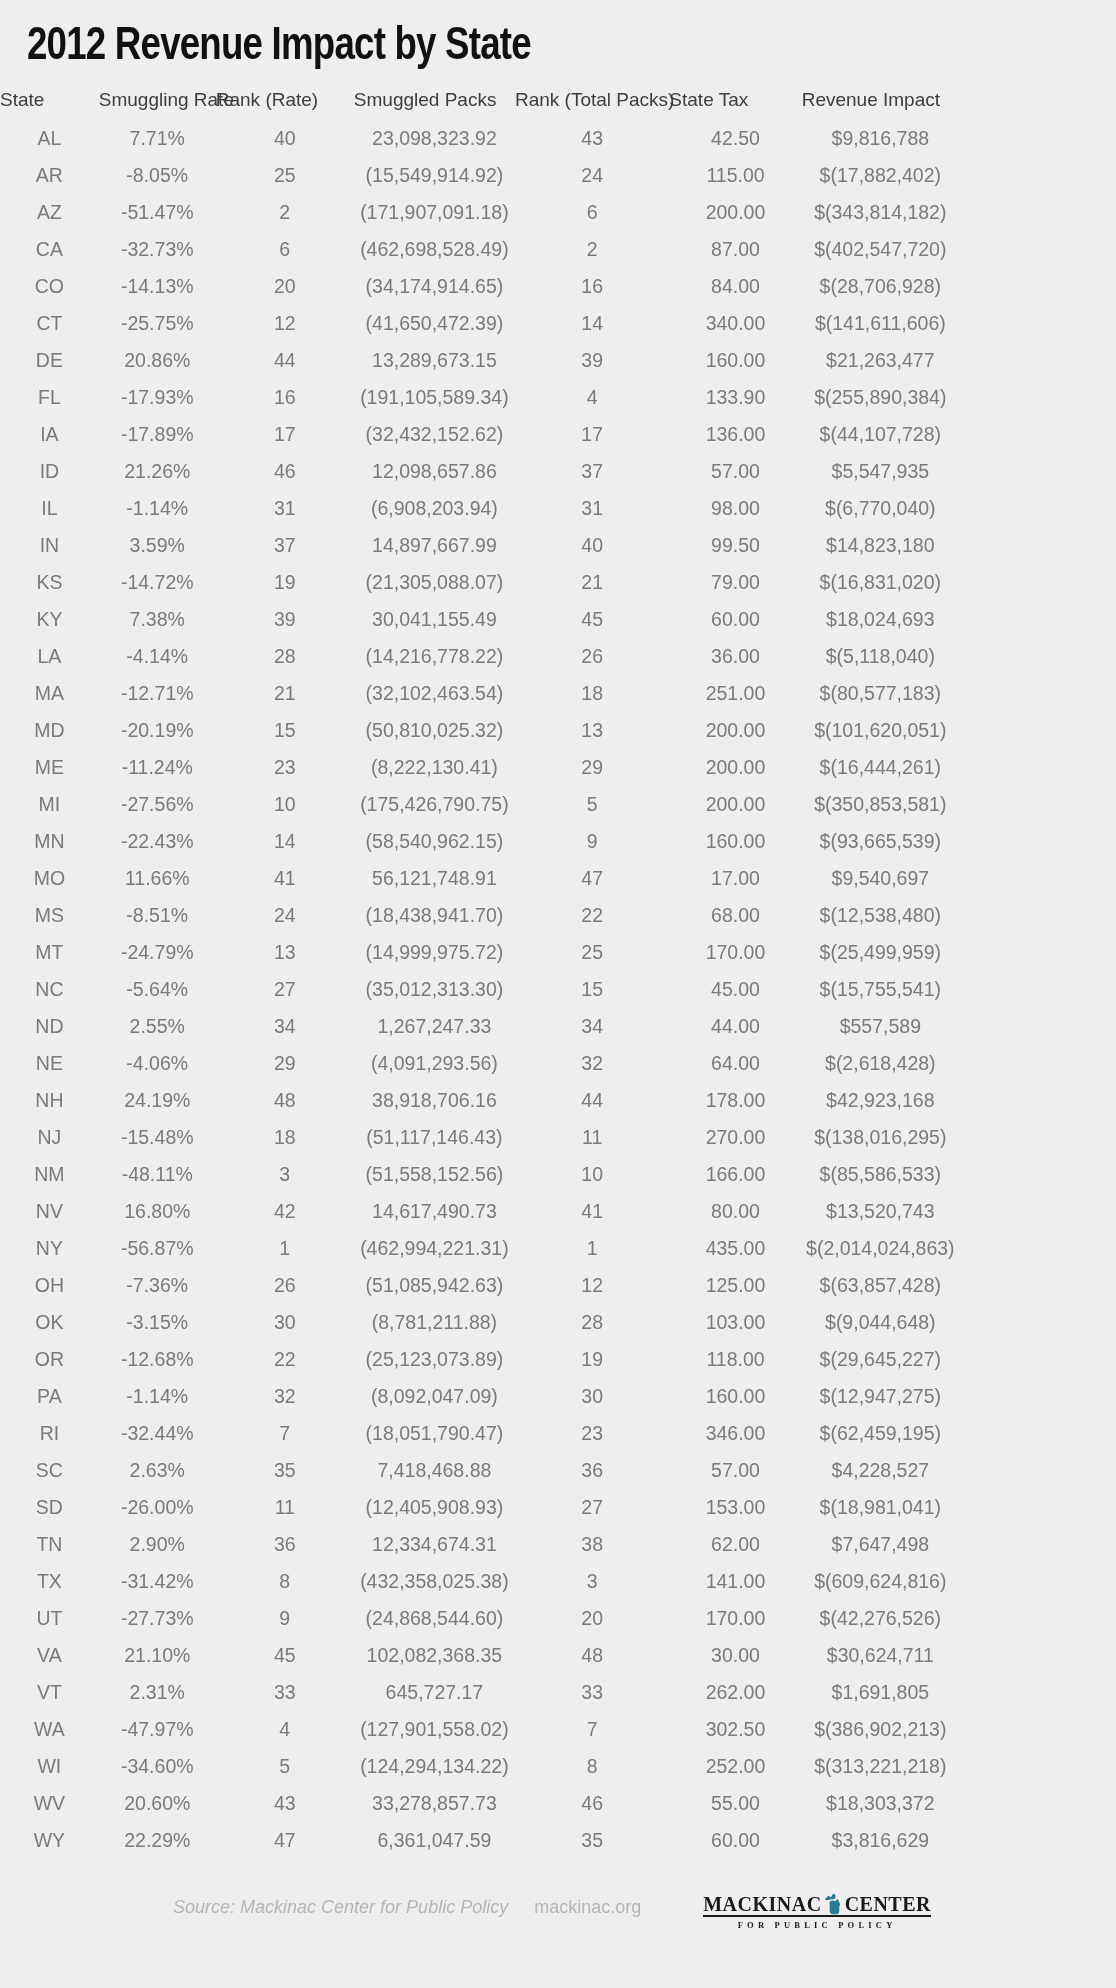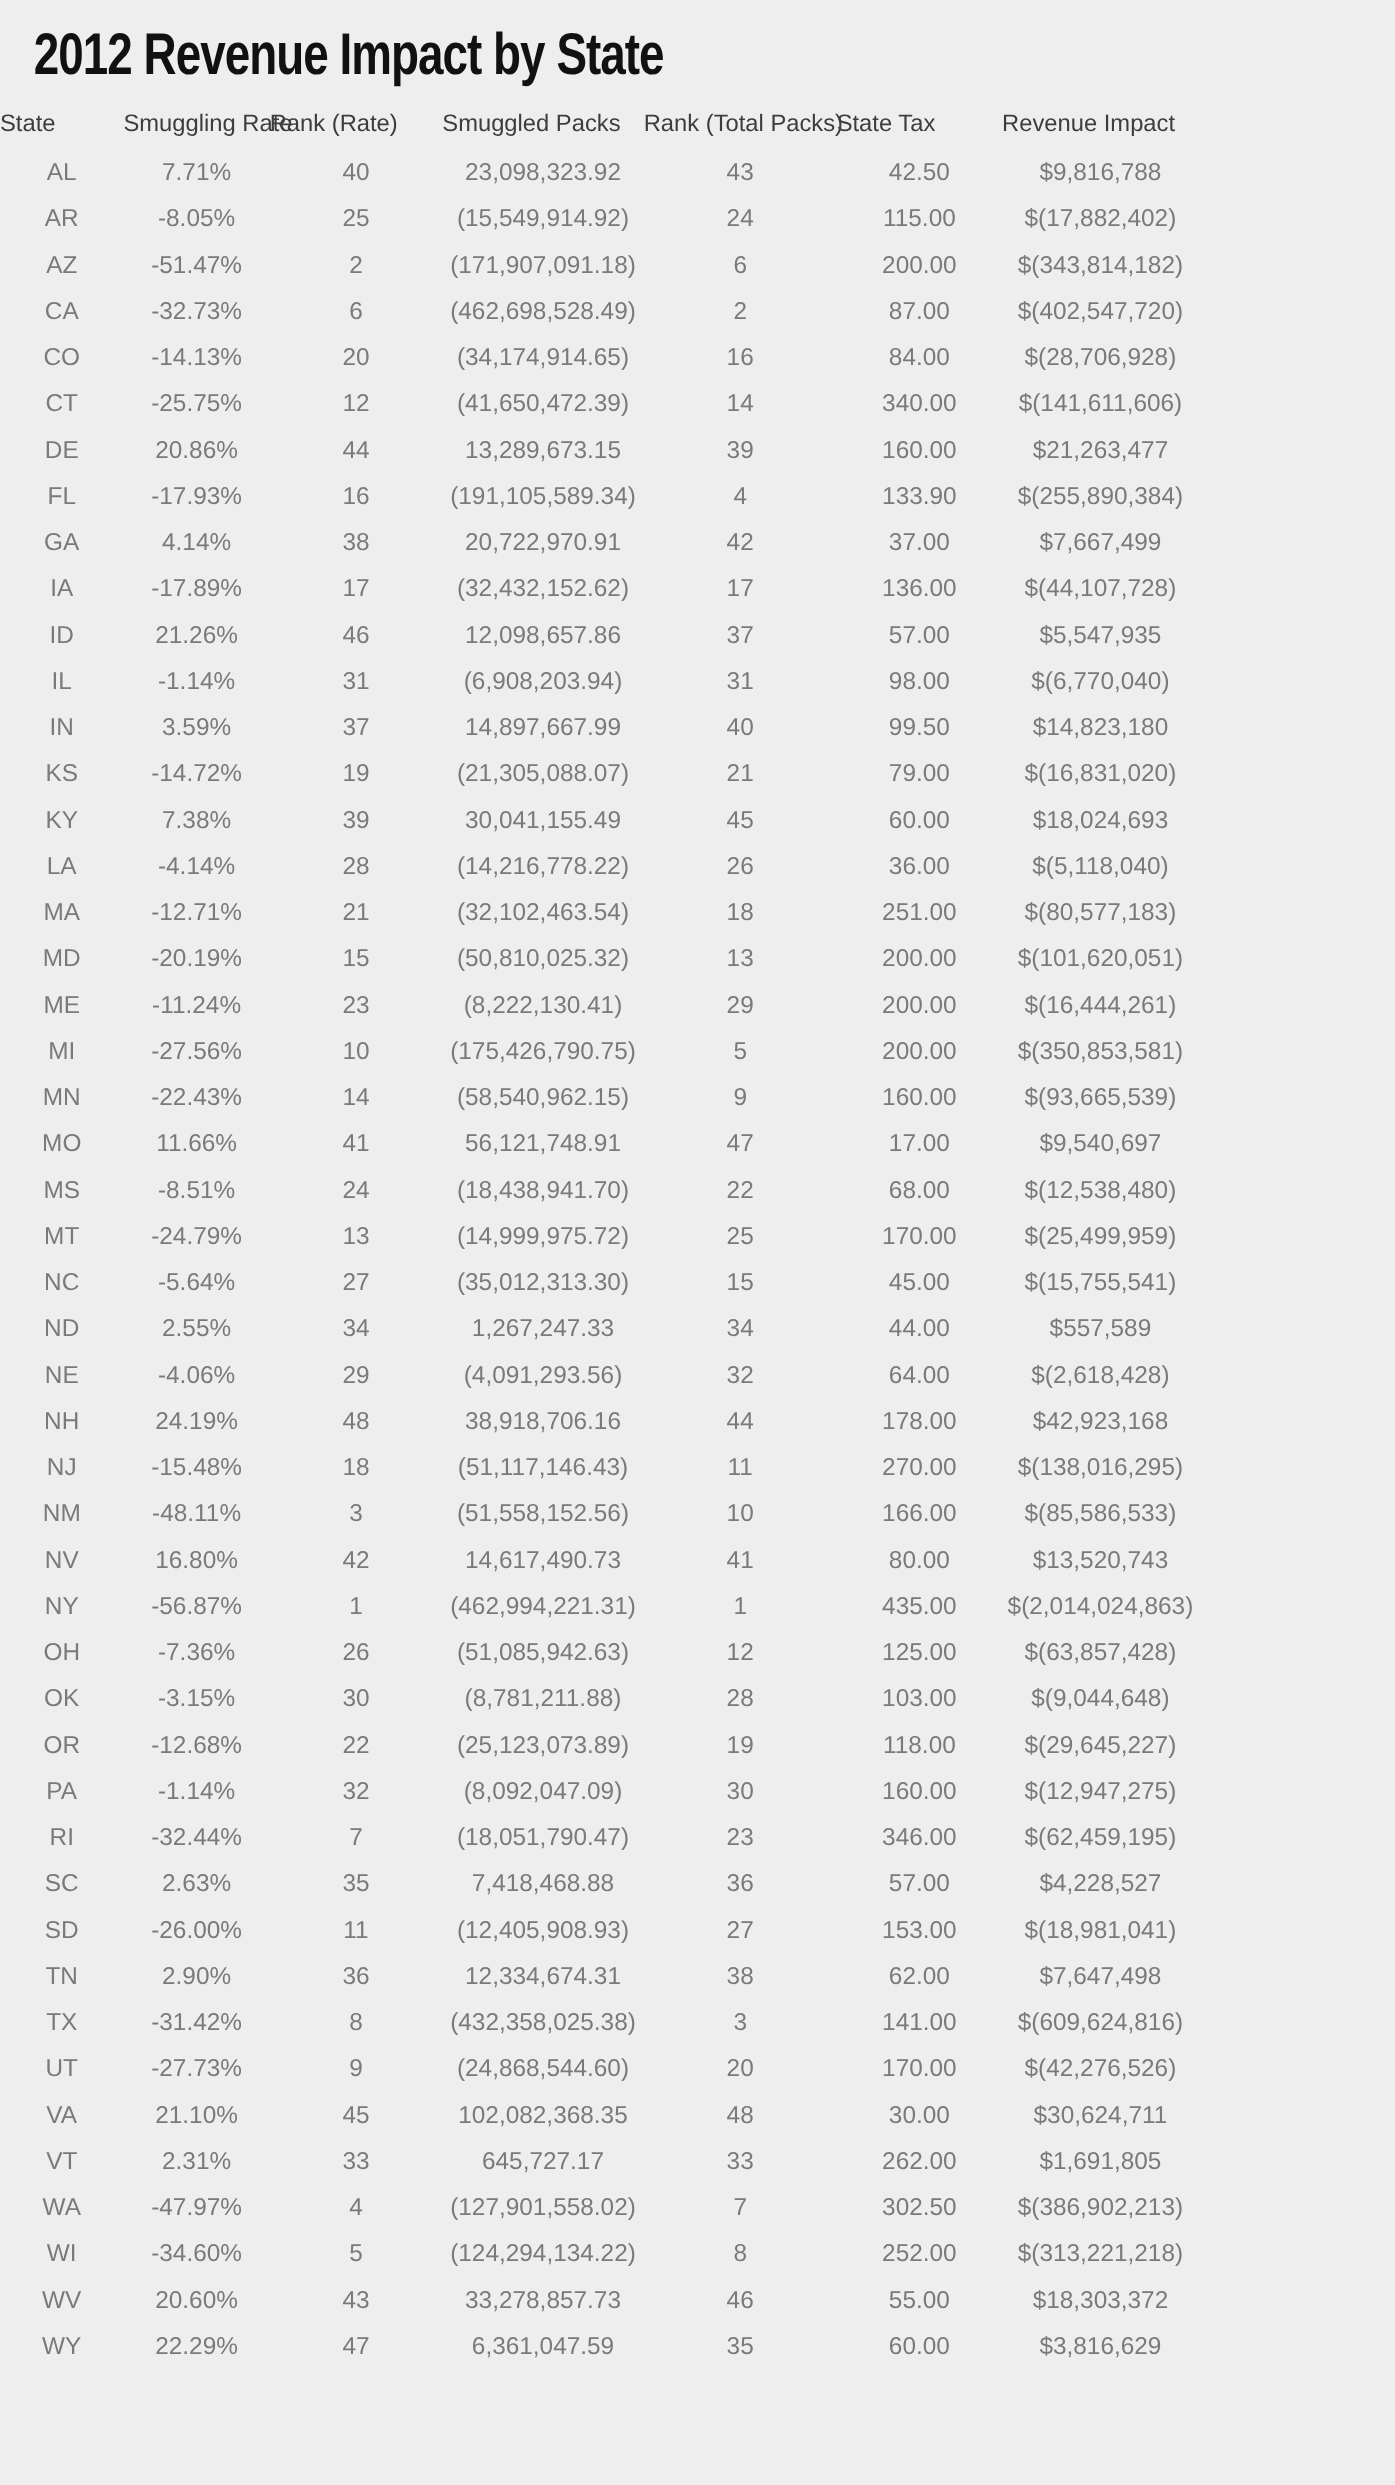--- a/index.html
+++ b/index.html
@@ -206,29 +206,20 @@
         <tr>
         <td>FL</td>
         <td>-17.93%</td>
         <td>16</td>
         <td>(191,105,589.34)</td>
         <td>4</td>
         <td>133.90</td>
         <td>$(255,890,384)</td>
       </tr>
         <tr>
-        <td>GA</td>
-        <td>4.14%</td>
-        <td>38</td>
-        <td>20,722,970.91</td>
-        <td>42</td>
-        <td>37.00</td>
-        <td>$7,667,499</td>
-      </tr>
-        <tr>
         <td>IA</td>
         <td>-17.89%</td>
         <td>17</td>
         <td>(32,432,152.62)</td>
         <td>17</td>
         <td>136.00</td>
         <td>$(44,107,728)</td>
       </tr>
         <tr>
         <td>ID</td>
@@ -568,14 +559,31 @@
         <td>22.29%</td>
         <td>47</td>
         <td>6,361,047.59</td>
         <td>35</td>
         <td>60.00</td>
         <td>$3,816,629</td>
       </tr>
       </tbody>
   </table>
 
+  <div class="footer">
+    <span class="source">Source: Mackinac Center for Public Policy</span>
+    <span class="site">mackinac.org</span>
+    <div class="logo">
+      <div class="logo-top">
+        <span>MACKINAC</span>
+        <span class="mi-icon">
+          <svg width="21" height="26" viewBox="0 0 24 28">
+            <path fill="#2a7b91" d="M2 9 L5 5.5 Q6 4.5 7.2 5.2 L9.2 6.4 L11 3 Q11.8 1.6 13.2 2.6 L14.4 4.6 L13.6 8.4 L9.5 8.6 Q5.5 9.8 2 9 Z"></path>
+            <path fill="#2a7b91" d="M7.6 11.5 Q10.5 9 14 10.8 L16.2 8.6 Q18.4 8.8 18.2 11.4 L19.4 13.6 Q19.8 15.4 18.6 16.6 L18.6 22 Q18.6 25.6 14.8 25.8 L11 25.8 Q7.6 25.4 7.6 21.4 Z"></path>
+          </svg>
+        </span>
+        <span>CENTER</span>
+      </div>
+      <div class="logo-bottom">FOR PUBLIC POLICY</div>
+    </div>
+  </div>
 
 </div>
 
 </body></html>

